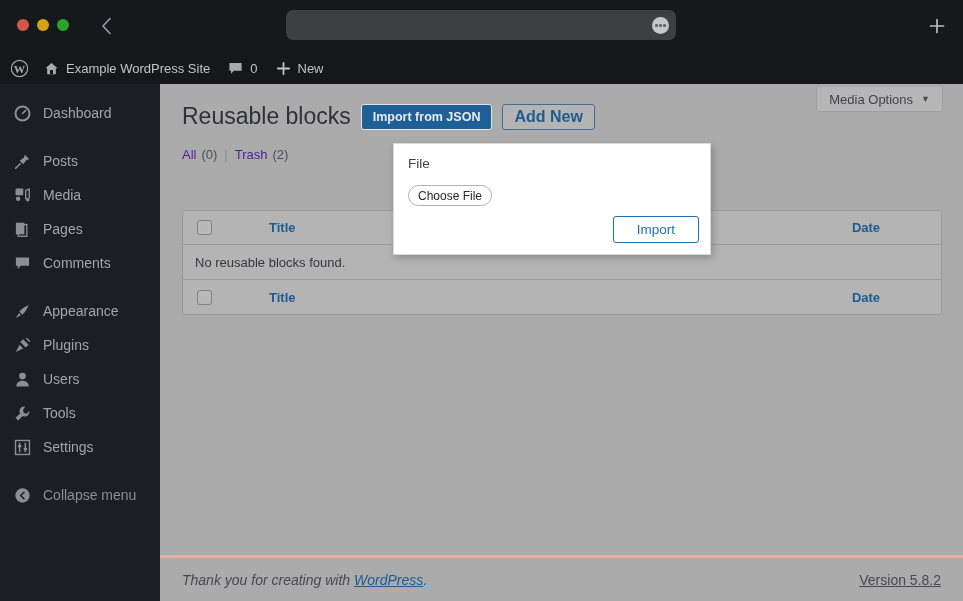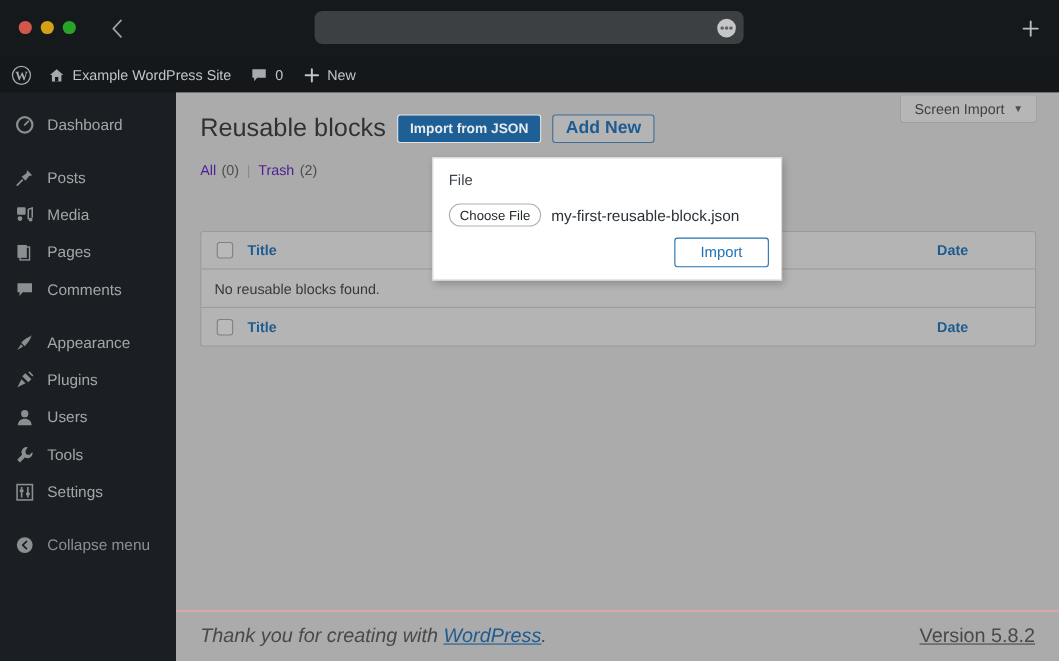--- a/index.html
+++ b/index.html
@@ -151,20 +151,21 @@
     width: 760px;
     border: 1px solid #9b9b9b;
     border-radius: 3px;
     background: #b4b4b4;
     overflow: hidden;
   }
   .tr {
     display: flex; align-items: center;
     height: 34px;
     border-bottom: 1px solid #9b9b9b;
+    gap: 44px;
   }
   .tr:last-child { border-bottom: none; }
   .th-check {
     width: 42px; display: flex; align-items: center; justify-content: center;
     flex: none;
   }
   .cb {
     width: 15px; height: 15px;
     border: 1px solid #7d8184;
     border-radius: 3px;
@@ -184,45 +185,45 @@
     height: 35px;
     padding-left: 12px;
     font-size: 13px; color: #35383b;
     border-bottom: 1px solid #9b9b9b;
   }
 
   
   .wp-footer {
     position: absolute; left: 160px; bottom: 0;
     width: 803px; height: 46px;
-    border-top: 1px solid #fca5a5;
+    border-top: 3px solid #fca5a5;
     display: flex; align-items: center;
     padding: 0 22px;
-    font-size: 18px; color: #47494c;
+    font-size: 14px; color: #47494c;
   }
   .footer-left { font-style: italic; }
   .footer-left a { color: #1d5b90; }
   .footer-right { margin-left: auto; text-decoration: underline; }
 
   
   .import-dialog {
     position: absolute; left: 393px; top: 143px;
     width: 318px; height: 112px;
     background: #ffffff;
     border: 1px solid #d8d8d8;
     box-shadow: 2px 3px 7px rgba(0,0,0,0.22);
     z-index: 50;
   }
   .dlg-label {
     position: absolute; left: 14px; top: 12px;
     font-size: 13.5px; color: #3c434a;
   }
   .dlg-row {
     position: absolute; left: 14px; top: 41px;
-    display: flex; align-items: center; gap: 9px;
+    display: flex; gap: 9px;
   }
   .choose-file {
     height: 21px; padding: 0 9px;
     background: #ffffff;
     border: 1px solid #b0b0b0;
     border-radius: 11px;
     font-size: 12px; color: #24292e;
     display: flex; align-items: center;
   }
   .file-name { font-size: 14px; color: #2c3338; }
@@ -427,21 +428,21 @@
         <path d="M10.6 5.6 L7 9 L10.6 12.4" stroke="#1b1f23" stroke-width="1.7" fill="none" stroke-linecap="round" stroke-linejoin="round"></path>
       </svg>
     </span>
     <span>Collapse menu</span>
   </div>
 </div>
 
 <div class="wp-content">
 
   <div class="screen-options">
-    <span>Screen Import</span>
+    <span>Media Options</span>
     <span class="so-caret">▼</span>
   </div>
 
   <div class="page-head">
     <h1 class="page-title">Reusable blocks</h1>
     <button class="btn-primary">Import from JSON</button>
     <button class="btn-secondary">Add New</button>
   </div>
 
   <div class="subsubsub">
@@ -477,16 +478,15 @@
   <div class="footer-left">
     <span>Thank you for creating with </span><a href="#">WordPress</a><span>.</span>
   </div>
   <div class="footer-right">Version 5.8.2</div>
 </div>
 
 <div class="import-dialog">
   <div class="dlg-label">File</div>
   <div class="dlg-row">
     <button class="choose-file">Choose File</button>
-    <span class="file-name">my-first-reusable-block.json</span>
   </div>
   <button class="btn-import">Import</button>
 </div>
 
 </body></html>

